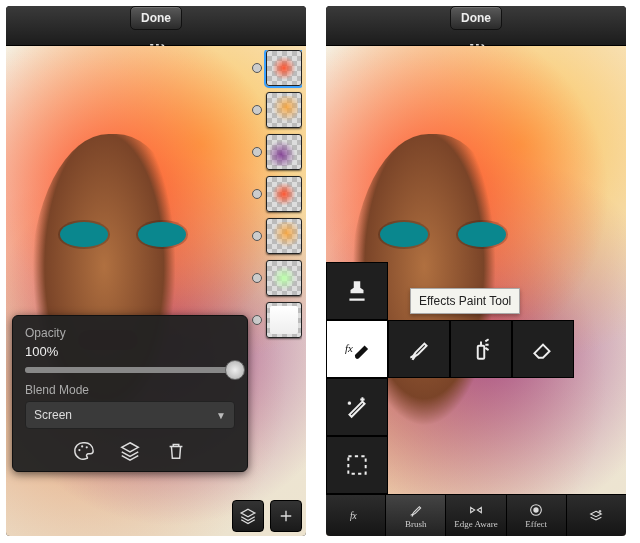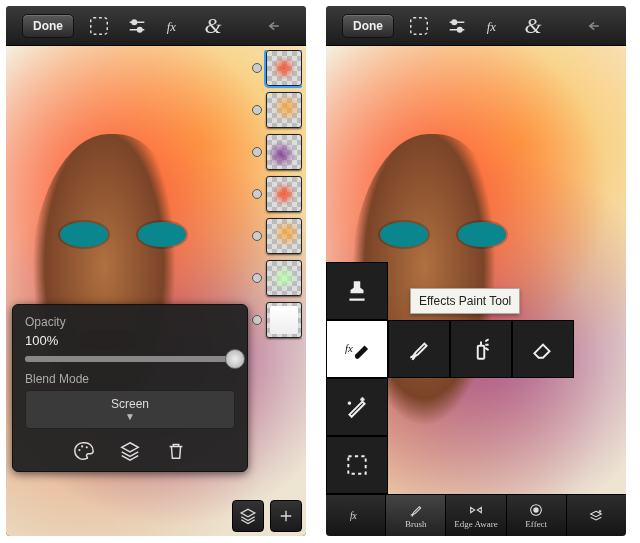--- a/index.html
+++ b/index.html
@@ -5,21 +5,21 @@
   * { box-sizing: border-box; margin: 0; padding: 0; }
   body { background: #fff; font-family: -apple-system, Helvetica, Arial, sans-serif; }
   .wrap { display: flex; gap: 20px; padding: 6px; }
   .phone {
     width: 300px; height: 530px; background: #000; border-radius: 4px;
     position: relative; overflow: hidden; color: #ddd; font-size: 12px;
   }
   .topbar {
     height: 40px; background: linear-gradient(#3a3a3a,#1c1c1c);
     border-bottom: 1px solid #000; display: flex; align-items: center;
-    padding: 0 16px; gap: 12px;
+    padding: 0 6px; gap: 12px; flex-direction: column;
   }
   .done-btn {
     background: linear-gradient(#5a5a5a,#2a2a2a); border: 1px solid #111;
     color: #eee; border-radius: 5px; padding: 4px 10px; font-size: 12px;
     font-weight: 600; cursor: pointer; box-shadow: inset 0 1px 0 rgba(255,255,255,.15);
   }
   .topbar .spacer { flex: 1; }
   .ticon { width: 26px; height: 26px; display: flex; align-items: center; justify-content: center; cursor: pointer; color:#ddd; }
   .ticon svg { width: 22px; height: 22px; stroke:#ddd; fill:none; stroke-width:1.6; }
   .amp { font-family: Georgia, serif; font-style: italic; font-size: 22px; color:#ddd; }
@@ -89,21 +89,20 @@
   .slider .knob{
     position:absolute; right:-10px; top:-7px; width:20px; height:20px;
     border-radius:50%; background: radial-gradient(#eee,#aaa); border:1px solid #666;
     cursor:pointer;
   }
   .val{ color:#eee; font-size:13px; margin-bottom:6px;}
   .dropdown{
     background:#3a3a3a; border:1px solid #222; border-radius:4px;
     padding:6px 8px; display:flex; align-items:center; justify-content:space-between;
     cursor:pointer;
-    flex-direction:column;
   }
   .dropdown .chev{ font-size:10px; color:#bbb;}
   .panel-actions{
     display:flex; gap:22px; justify-content:center; margin-top:10px;
   }
   .pa { width:24px; height:24px; cursor:pointer; display:flex; align-items:center; justify-content:center;}
   .pa svg{ width:22px; height:22px; stroke:#ddd; fill:none; stroke-width:1.6;}
   
   .toolgrid{
     position:absolute; left:0; bottom:42px; width:248px;

